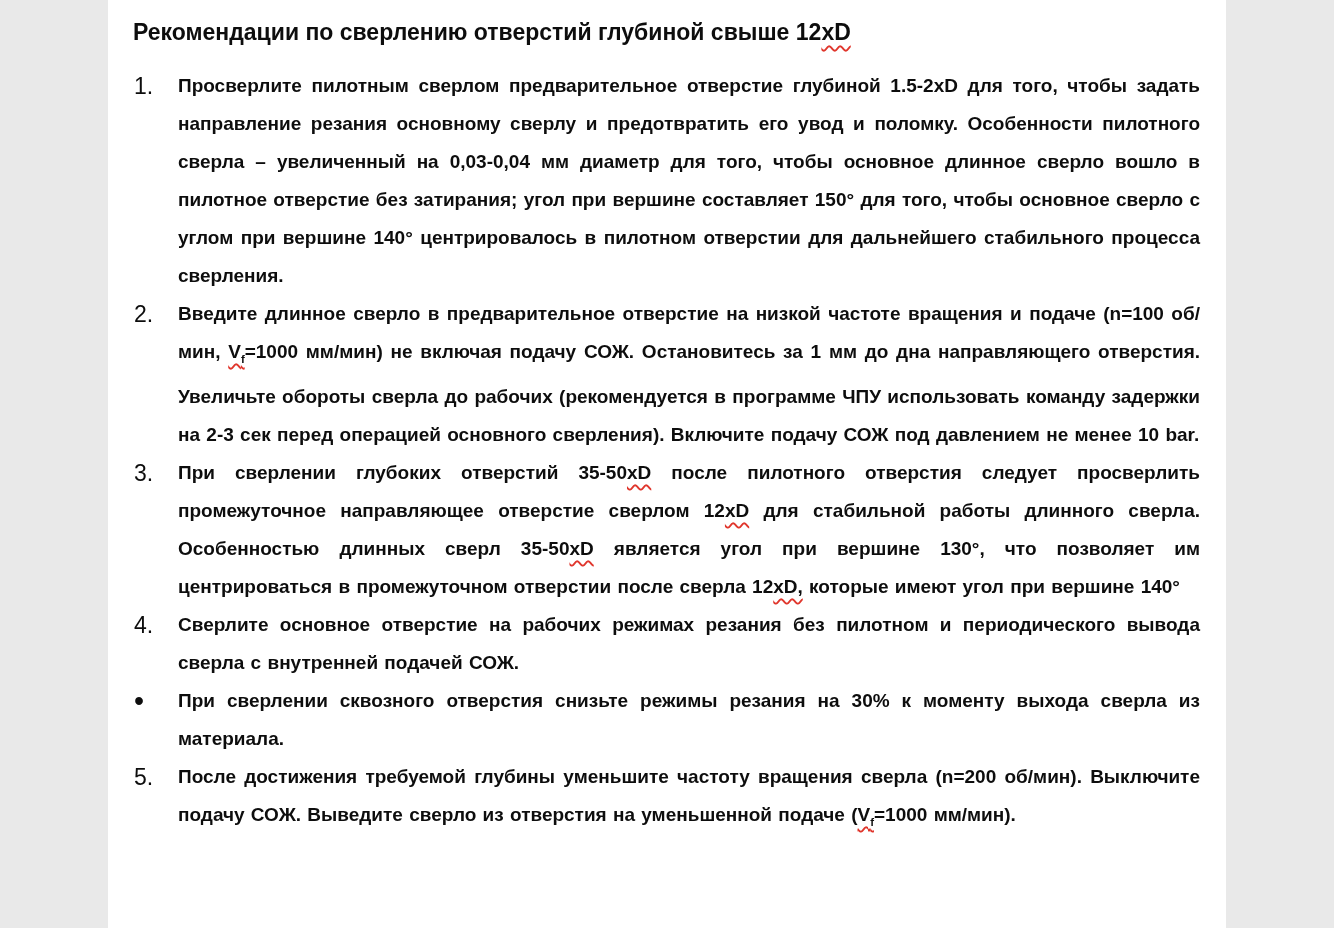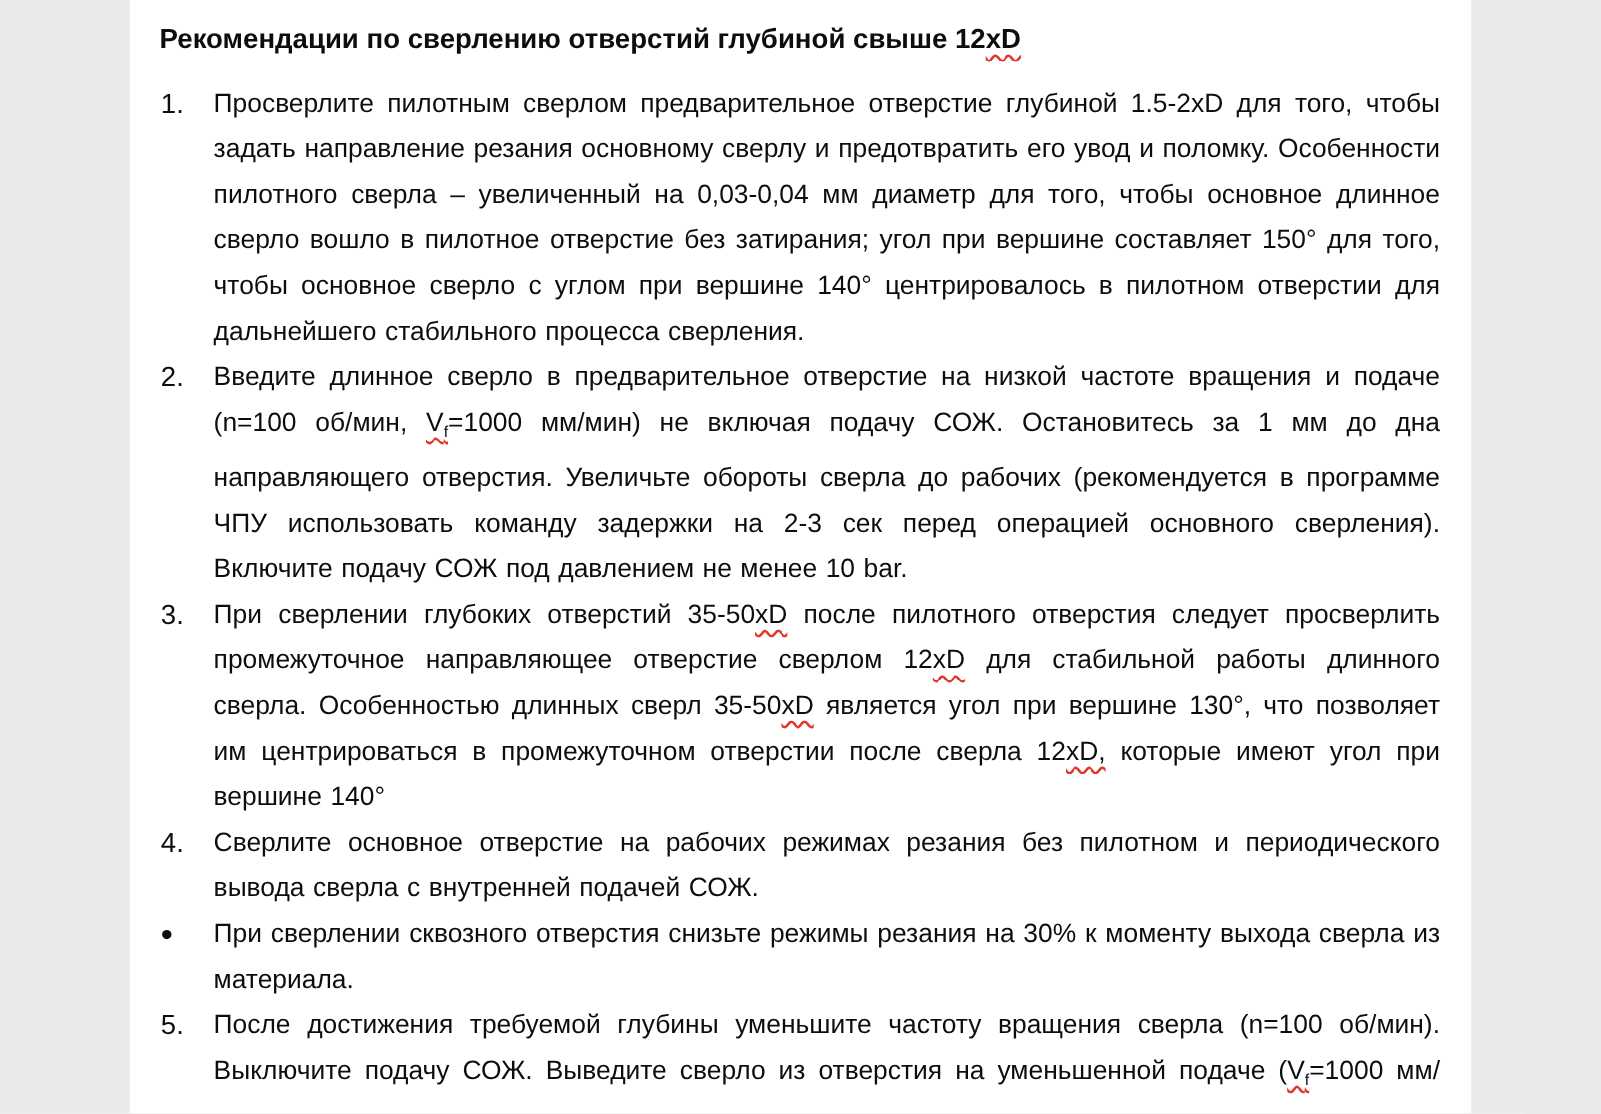--- a/index.html
+++ b/index.html
@@ -38,25 +38,26 @@
     font-size:23px;
     line-height:38px;
   }
   .marker.bullet{
     font-size:23px;
     transform:scale(1.25);
     transform-origin:left center;
     line-height:38px;
   }
   .content{
-    font-size:22px;
+    font-size:19px;
     line-height:38px;
     text-align:justify;
     text-align-last:left;
     word-spacing:1px;
+    font-weight:bold;
   }
   .squiggle{
     text-decoration-line:underline;
     text-decoration-style:wavy;
     text-decoration-color:var(--squiggle);
     text-decoration-thickness:2px;
     text-underline-offset:5px;
     text-decoration-skip-ink:none;
   }
   .sub{
@@ -85,16 +86,16 @@
       <div class="item">
         <span class="marker">4.</span>
         <div class="content"><span>Сверлите основное отверстие на рабочих режимах резания без пилотном и периодического вывода сверла с внутренней подачей СОЖ.</span></div>
       </div>
       <div class="item">
         <span class="marker bullet">•</span>
         <div class="content"><span>При сверлении сквозного отверстия снизьте режимы резания на 30% к моменту выхода сверла из материала.</span></div>
       </div>
       <div class="item">
         <span class="marker">5.</span>
-        <div class="content"><span>После достижения требуемой глубины уменьшите частоту вращения сверла (n=100 об/мин). Выключите подачу СОЖ. Выведите сверло из отверстия на уменьшенной подаче (</span><span class="squiggle">V<span class="sub">f</span></span><span>=1000 мм/мин).</span></div>
+        <div class="content"><span>После достижения требуемой глубины уменьшите частоту вращения сверла (n=200 об/мин). Выключите подачу СОЖ. Выведите сверло из отверстия на уменьшенной подаче (</span><span class="squiggle">V<span class="sub">f</span></span><span>=1000 мм/мин).</span></div>
       </div>
     </div>
 </div>
 
 </body></html>

